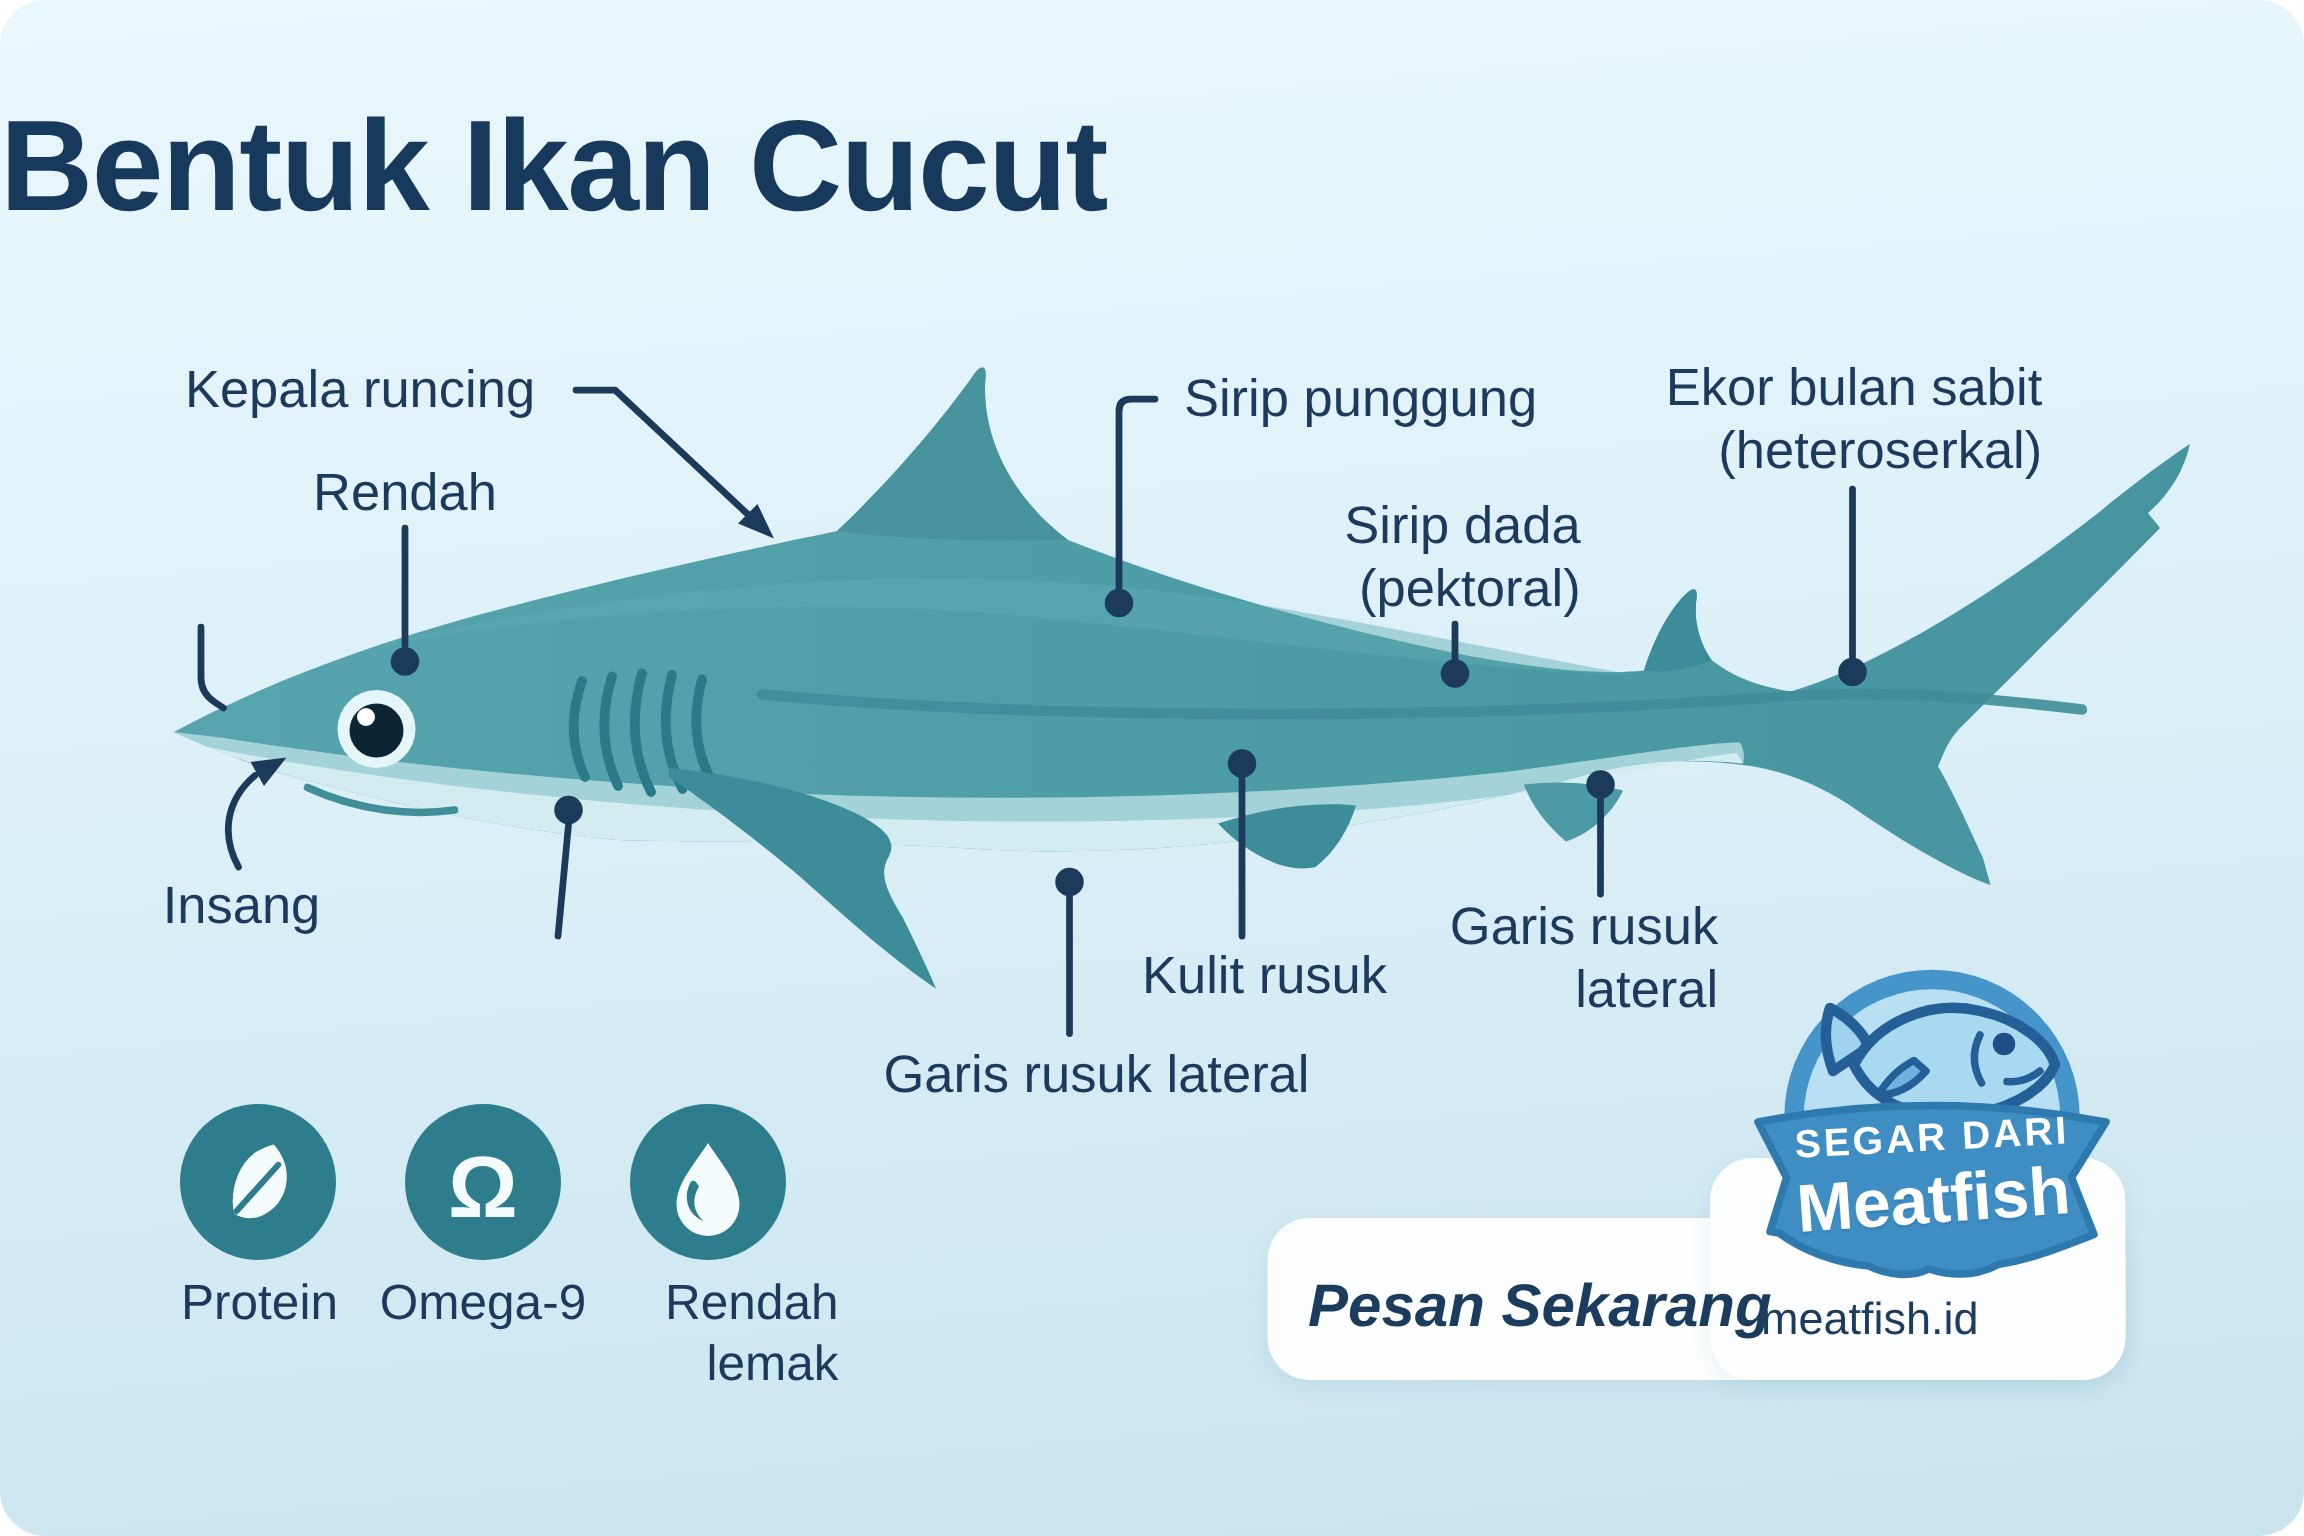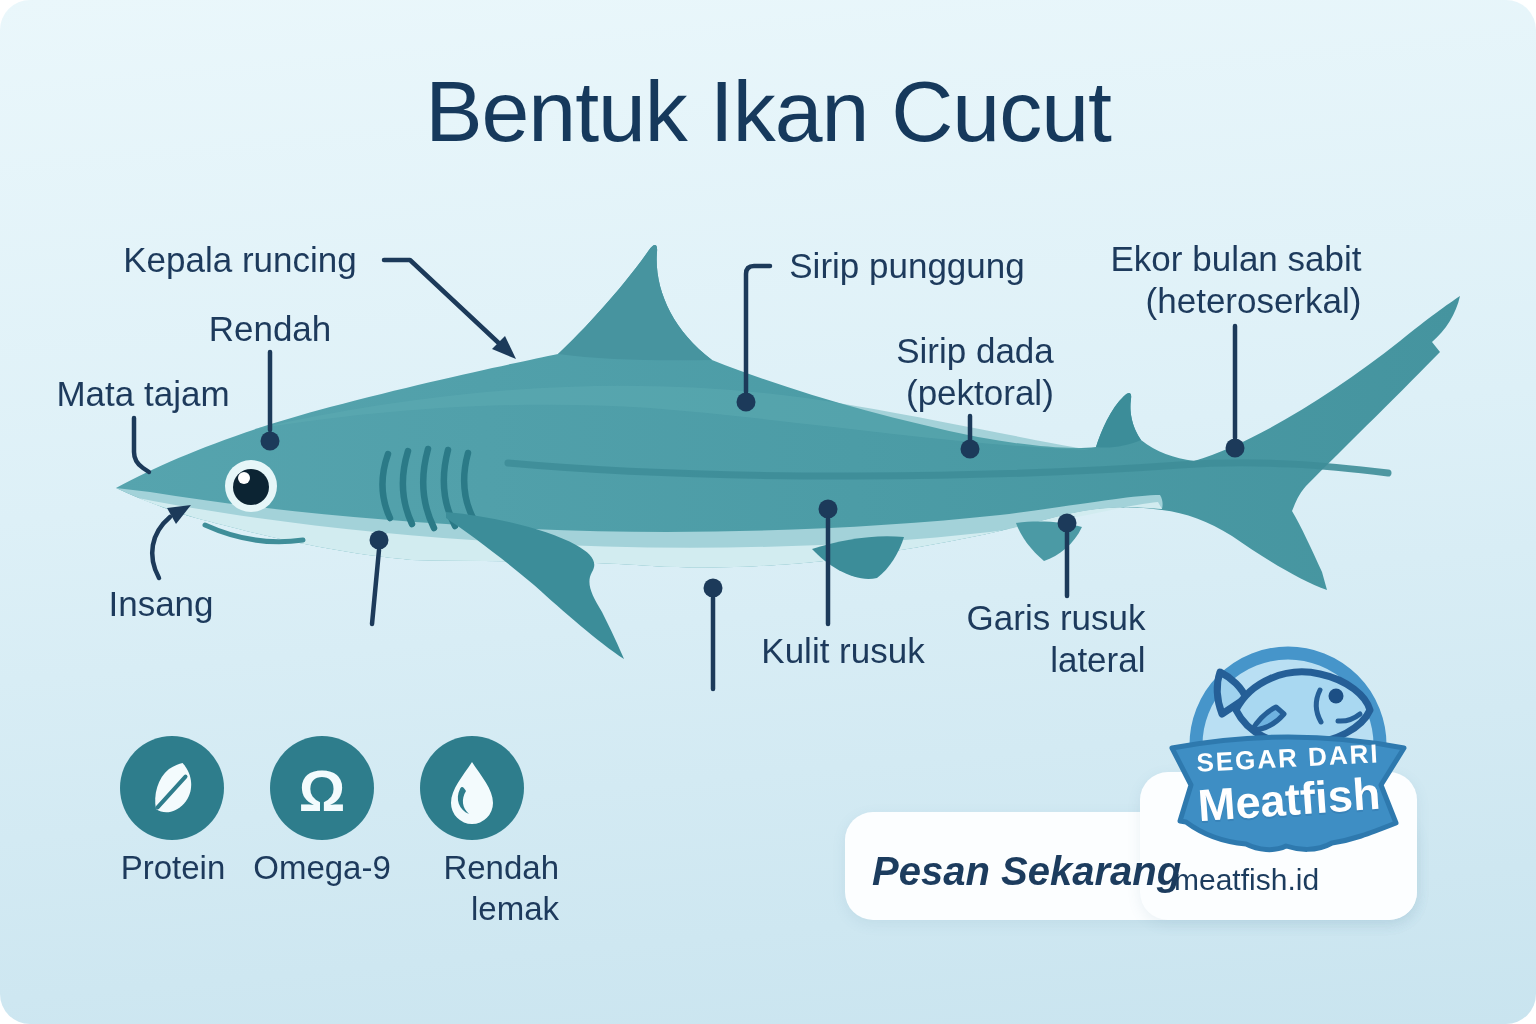--- a/index.html
+++ b/index.html
@@ -3,22 +3,22 @@
 <meta charset="utf-8">
 <style>
   html,body{margin:0;padding:0;background:#ffffff;}
   .stage{
     position:relative;width:1536px;height:1024px;overflow:hidden;
     border-radius:30px;
     background:linear-gradient(175deg,#EAF7FB 0%,#DDF0F7 45%,#C9E4EF 100%);
     font-family:"Liberation Sans",sans-serif;color:#1D3A5C;
   }
   .title{
-    position:absolute;left:0;top:68px;width:100%;text-align:center;
-    font-size:86px;font-weight:400;letter-spacing:-1px;color:#16395C;line-height:1;
+    position:absolute;left:0;top:68px;width:100%;text-align:left;
+    font-size:86px;font-weight:700;letter-spacing:-1px;color:#16395C;line-height:1;
   }
   .diagram-svg{position:absolute;left:0;top:0;}
   .lbl{
     position:absolute;transform:translateX(-50%);
     font-size:35px;line-height:42px;text-align:right;white-space:nowrap;color:#1D3A5C;
   }
   .lbl.multi{white-space:normal;}
   .benefit-circle{
     position:absolute;width:104px;height:104px;border-radius:50%;
     background:#2E7D8C;top:736px;
@@ -215,32 +215,32 @@
       </g>
       <g>
         <circle cx="1067" cy="523" r="9.5" fill="#1C3A5A" stroke="none"></circle>
         <path d="M 1067 533 L 1067 596"></path>
       </g>
     </g>
   </svg>
 
   <div class="lbl" style="left:240px;top:239px">Kepala runcing</div>
   <div class="lbl" style="left:270px;top:308px">Rendah</div>
-  <div class="lbl" style="left:143px;top:373px">Mata tajam</div>
   <div class="lbl" style="left:161px;top:583px">Insang</div>
   <div class="lbl" style="left:907px;top:245px">Sirip punggung</div>
   <div class="lbl multi" style="left:975px;top:330px">
     <div>Sirip dada</div>
     <div>(pektoral)</div>
   </div>
   <div class="lbl multi" style="left:1236px;top:238px">
     <div>Ekor bulan sabit</div>
     <div>(heteroserkal)</div>
   </div>
   <div class="lbl" style="left:843px;top:630px">Kulit rusuk</div>
+  <div class="lbl" style="left:731px;top:696px">Garis rusuk lateral</div>
   <div class="lbl multi" style="left:1056px;top:597px">
     <div>Garis rusuk</div>
     <div>lateral</div>
   </div>
 
   <div class="benefit-circle" style="left:120px">
     <svg width="104" height="104" viewBox="0 0 104 104">
       <g transform="translate(52,53) rotate(18)">
         <path d="M 2 -28 C 16 -20 22 -4 16 10 C 11 21 1 27 -9 24 C -16 12 -17 -6 -9 -18 C -5 -23 -1 -26 2 -28 Z" fill="#F3FBFD"></path>
         <path d="M -8 22 L 9 -16" stroke="#2E7D8C" stroke-width="4" stroke-linecap="round" fill="none"></path>

